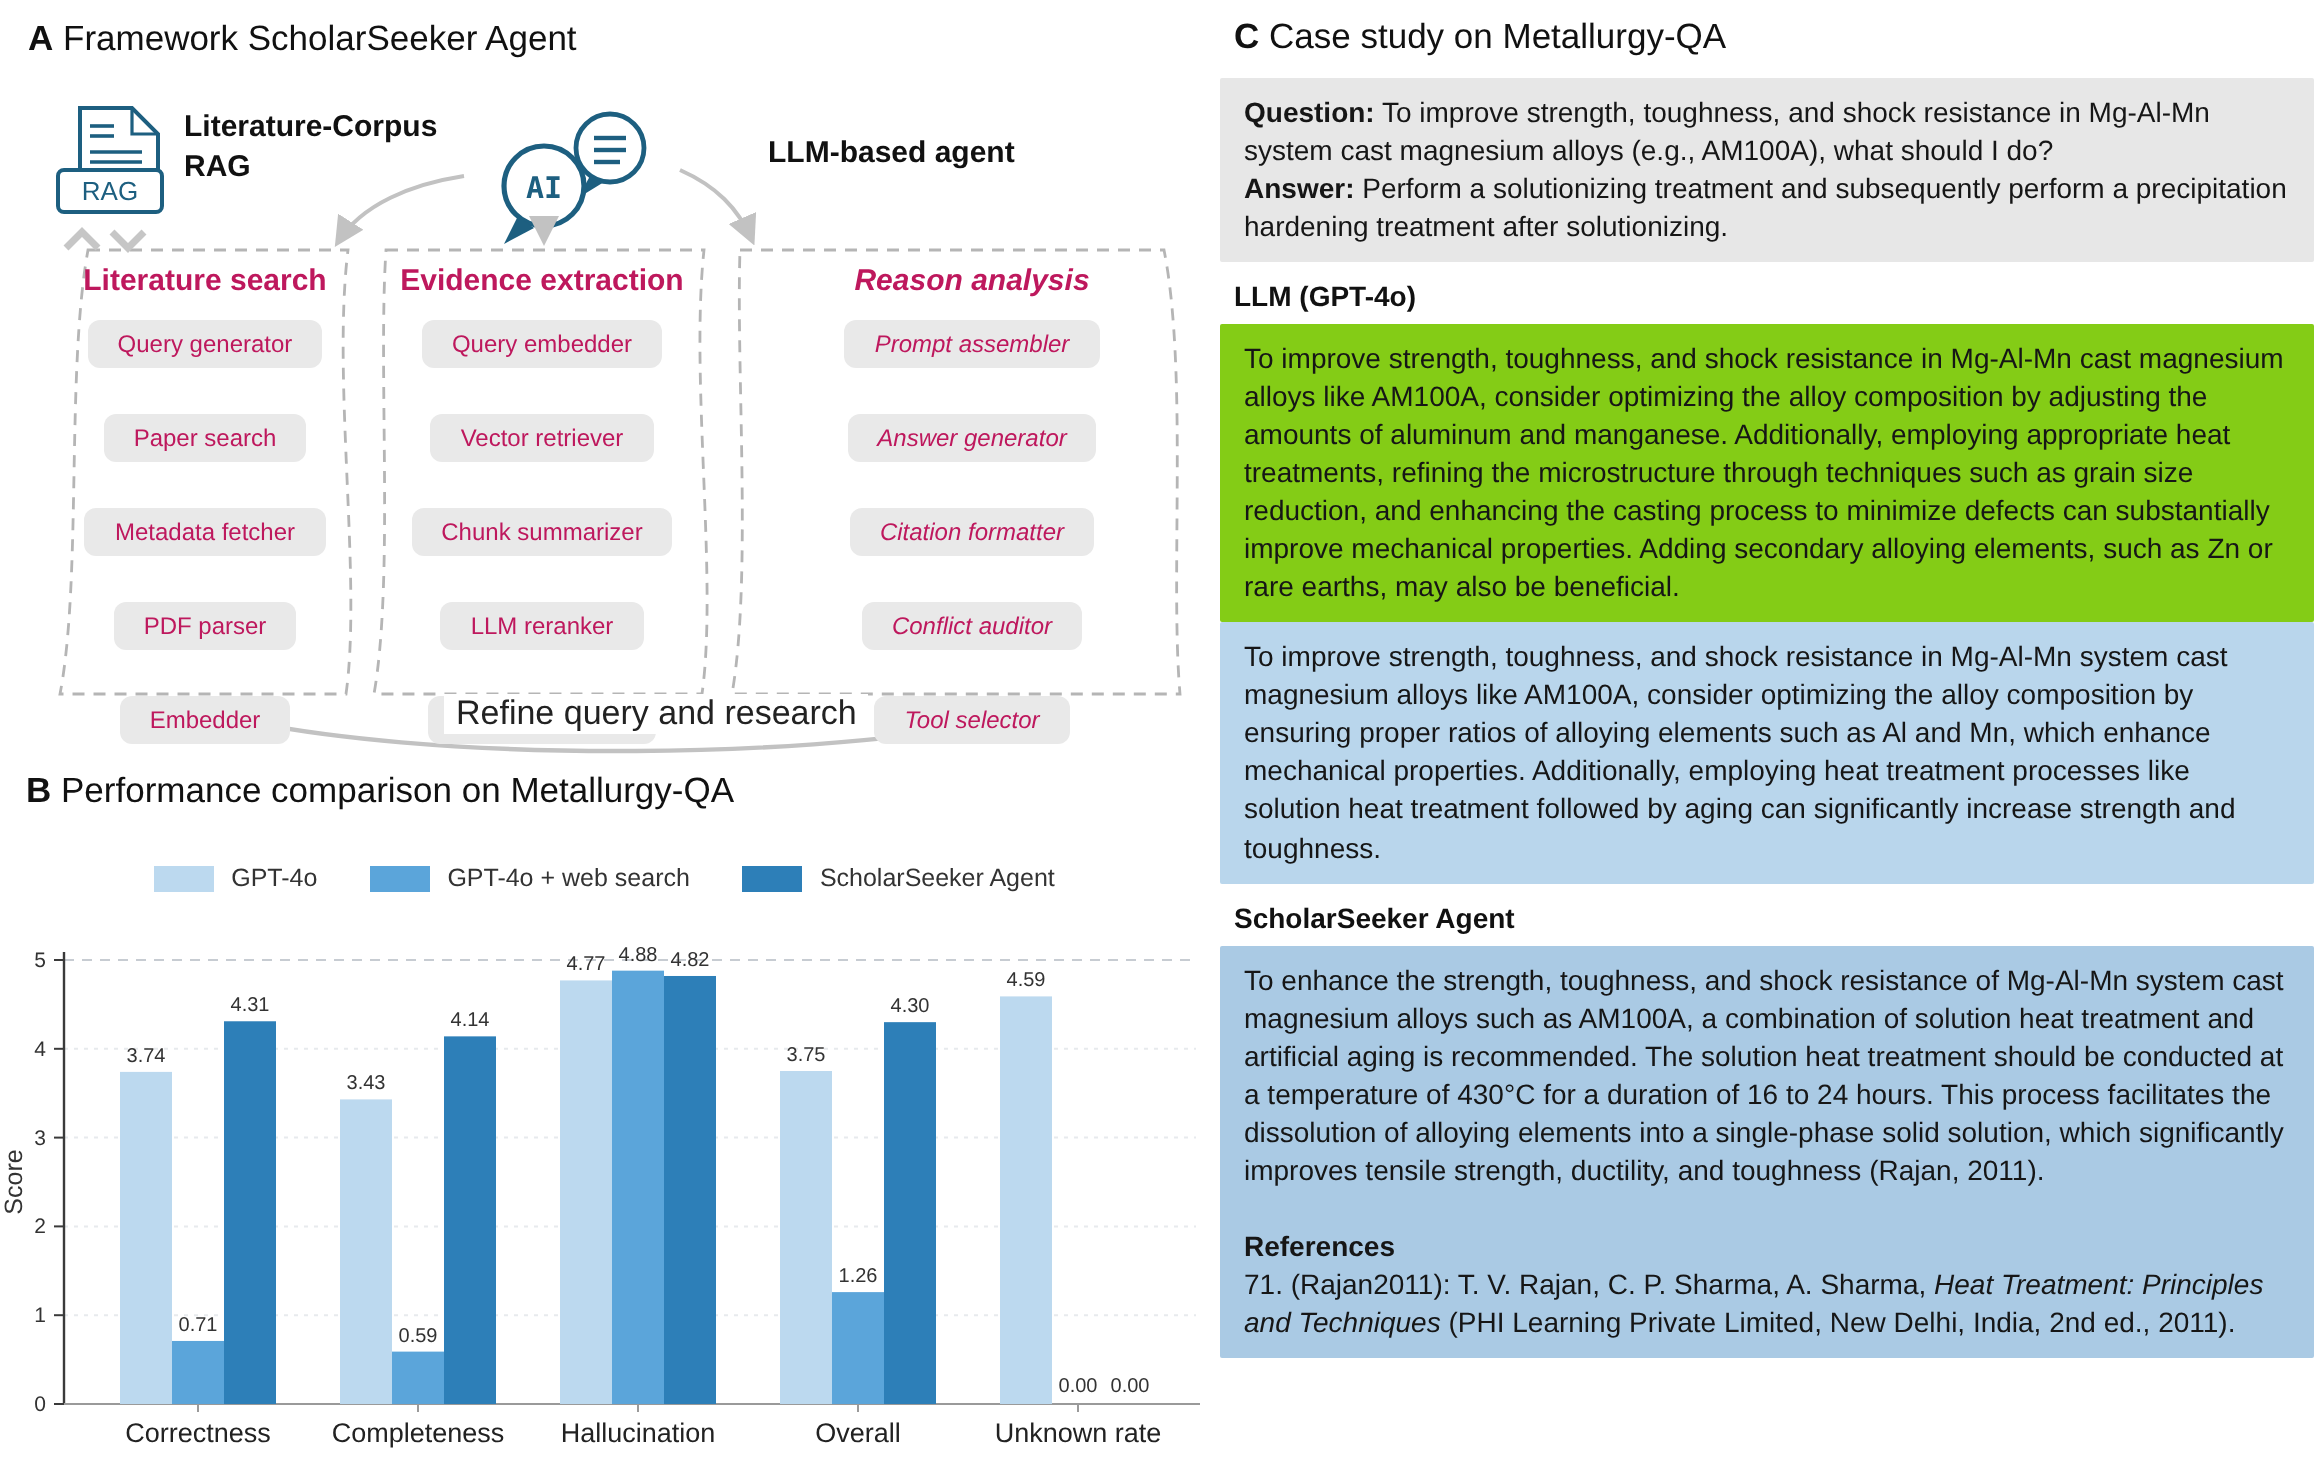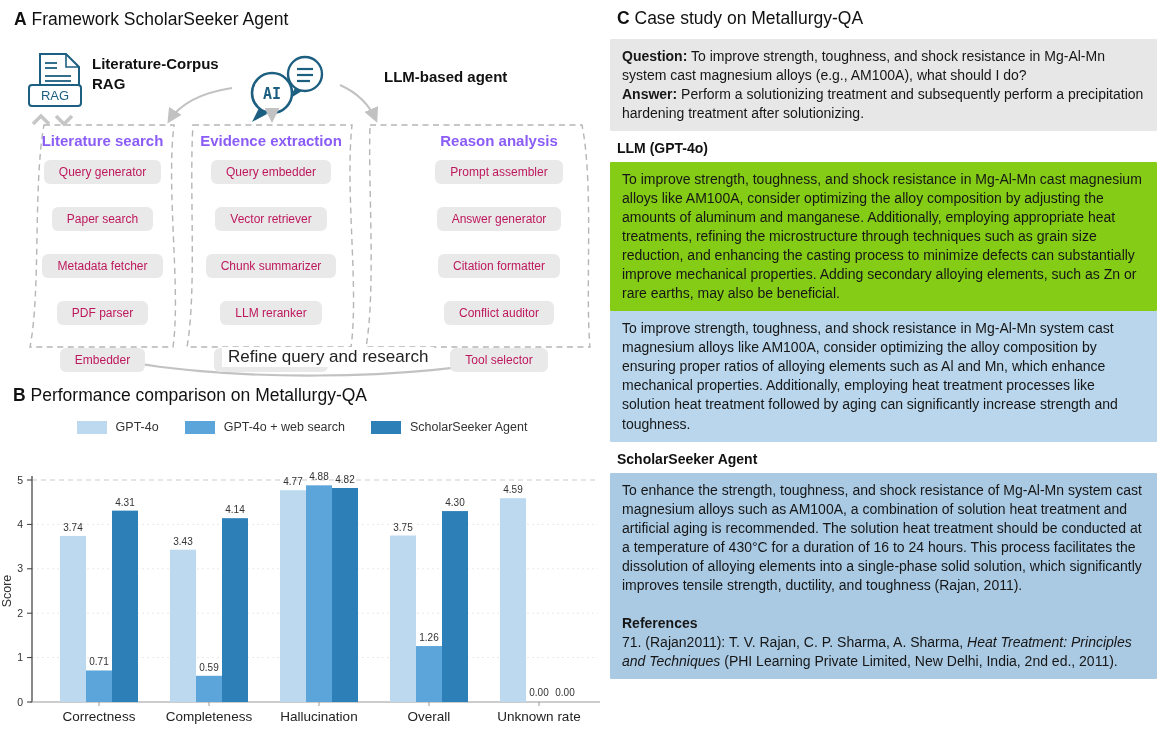--- a/index.html
+++ b/index.html
@@ -8,33 +8,33 @@
     font-family:"Liberation Sans", sans-serif;color:#1a1a1a;overflow:hidden;
   }
   .panel-title{position:absolute;font-size:17.5px;color:#111;white-space:nowrap;}
   .panel-title b{font-weight:bold;}
   
   #panelA-svg{position:absolute;left:0;top:0;pointer-events:none;}
   .icon-label{position:absolute;font-weight:bold;font-size:15px;color:#111;}
   .rag-label{left:92px;top:54px;width:152px;text-align:left;line-height:20px;}
   .llm-label{left:384px;top:68px;}
   .module{position:absolute;top:128px;text-align:center;}
-  .module-heading{font-weight:bold;font-size:15px;color:#8b5cf6;margin:4px 0 11px 0;text-align:center;}
+  .module-heading{font-weight:bold;font-size:15px;color:#be185d;margin:4px 0 11px 0;text-align:center;}
   .pill{
     display:block;width:-moz-fit-content;width:fit-content;margin:0 auto 23px auto;
     background:#e9e9e9;border-radius:6px;padding:5px 15px;font-size:12px;color:#be185d;
     white-space:nowrap;
   }
   .refine-label{
     position:absolute;left:222px;top:347px;font-size:17px;color:#222;
     background:#fff;padding:0 6px;z-index:3;
   }
   
   .legend{
-    position:absolute;left:2px;top:420px;width:600px;display:flex;
+    position:absolute;left:2px;top:432px;width:600px;display:flex;
     justify-content:center;align-items:flex-start;gap:26px;font-size:12.5px;color:#333;
   }
   .legend-item{display:flex;align-items:center;gap:9px;}
   .legend-swatch{width:30px;height:13px;display:inline-block;}
   #bar-chart-svg{position:absolute;left:2px;top:452px;}
   
   .panel-c{position:absolute;left:610px;top:6px;width:547px;}
   .pc-title{font-size:17.5px;color:#111;margin:2px 0 10px 7px;}
   .pc-box{
     box-sizing:border-box;width:100%;padding:8px 12px;font-size:14px;
@@ -113,21 +113,21 @@
   <span class="pill">Embedder</span>
 </div>
 <div class="module" style="left:188px;width:166px;">
   <div class="module-heading">Evidence extraction</div>
   <span class="pill">Query embedder</span>
   <span class="pill">Vector retriever</span>
   <span class="pill">Chunk summarizer</span>
   <span class="pill">LLM reranker</span>
   <span class="pill">Evidence getter</span>
 </div>
-<div class="module" style="left:388px;width:222px;">
+<div class="module" style="left:375px;width:222px;font-style:italic;">
   <div class="module-heading">Reason analysis</div>
   <span class="pill">Prompt assembler</span>
   <span class="pill">Answer generator</span>
   <span class="pill">Citation formatter</span>
   <span class="pill">Conflict auditor</span>
   <span class="pill">Tool selector</span>
 </div>
 <div class="refine-label">Refine query and research</div>
 
 <div class="panel-title" style="left:13px;top:385px;"><b>B</b><span> Performance comparison on Metallurgy-QA</span></div>

